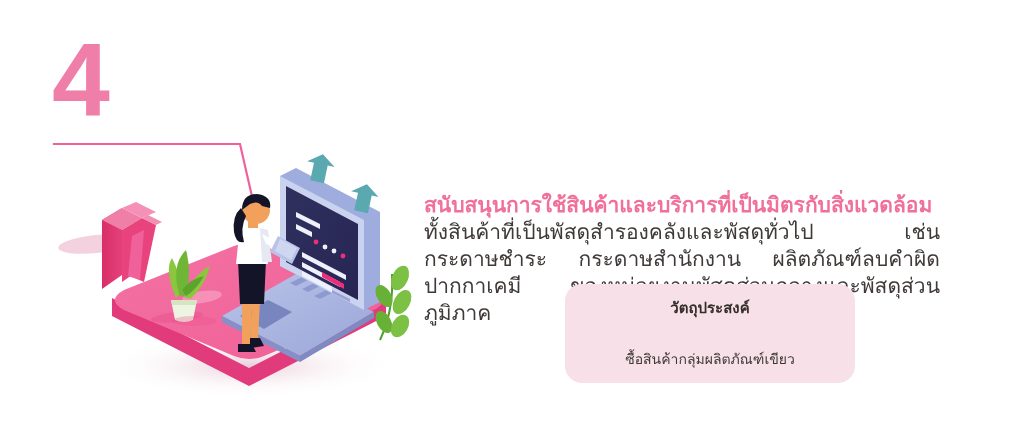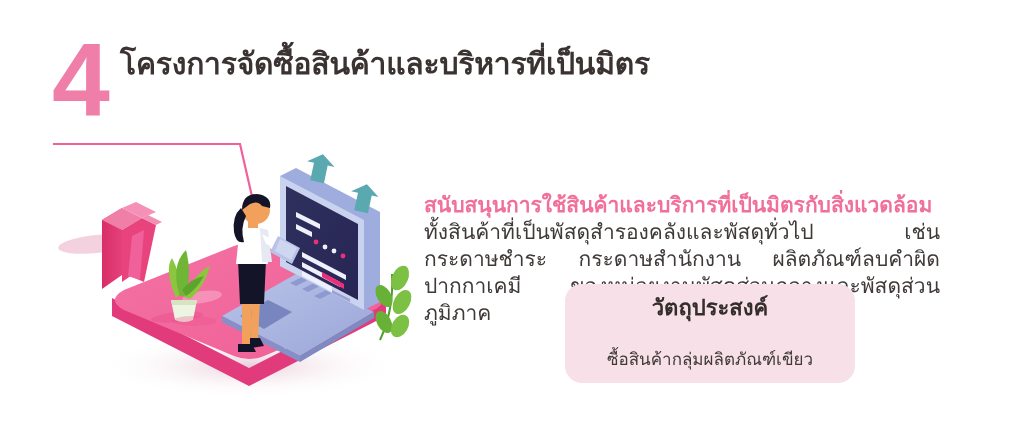--- a/index.html
+++ b/index.html
@@ -97,41 +97,40 @@
     height: 99px;
     background: #f8e0e8;
     border-radius: 17px;
     display: flex;
     flex-direction: column;
     align-items: center;
     justify-content: center;
     gap: 7px;
   }
   .objective-title {
-    font-size: 22px;
+    font-size: 15px;
     font-weight: 700;
     color: #332e2c;
     line-height: 20px;
   }
   .objective-text {
-    font-size: 17px;
+    font-size: 14px;
     color: #3f3a38;
     line-height: 19px;
     margin-top: 25px;
   }
 </style>
 </head>
 <body>
 
 <div class="stage">
 
   <div class="section-number">4</div>
 
   <div class="heading">
-    <span class="line">โครงการจัดซื้อสินค้าและบริหารที่เป็นมิตร</span>
   </div>
 
   <svg class="connector" viewBox="0 0 260 100">
     <path d="M14 14 L200 14 L216 84" fill="none" stroke="#f0609b" stroke-width="2.2" stroke-linecap="square"></path>
   </svg>
 
   <svg class="illustration" viewBox="0 0 390 250">
     <defs>
       <linearGradient id="platTop" x1="0" y1="0" x2="1" y2="1">
         <stop offset="0%" stop-color="#f472a3"></stop>

